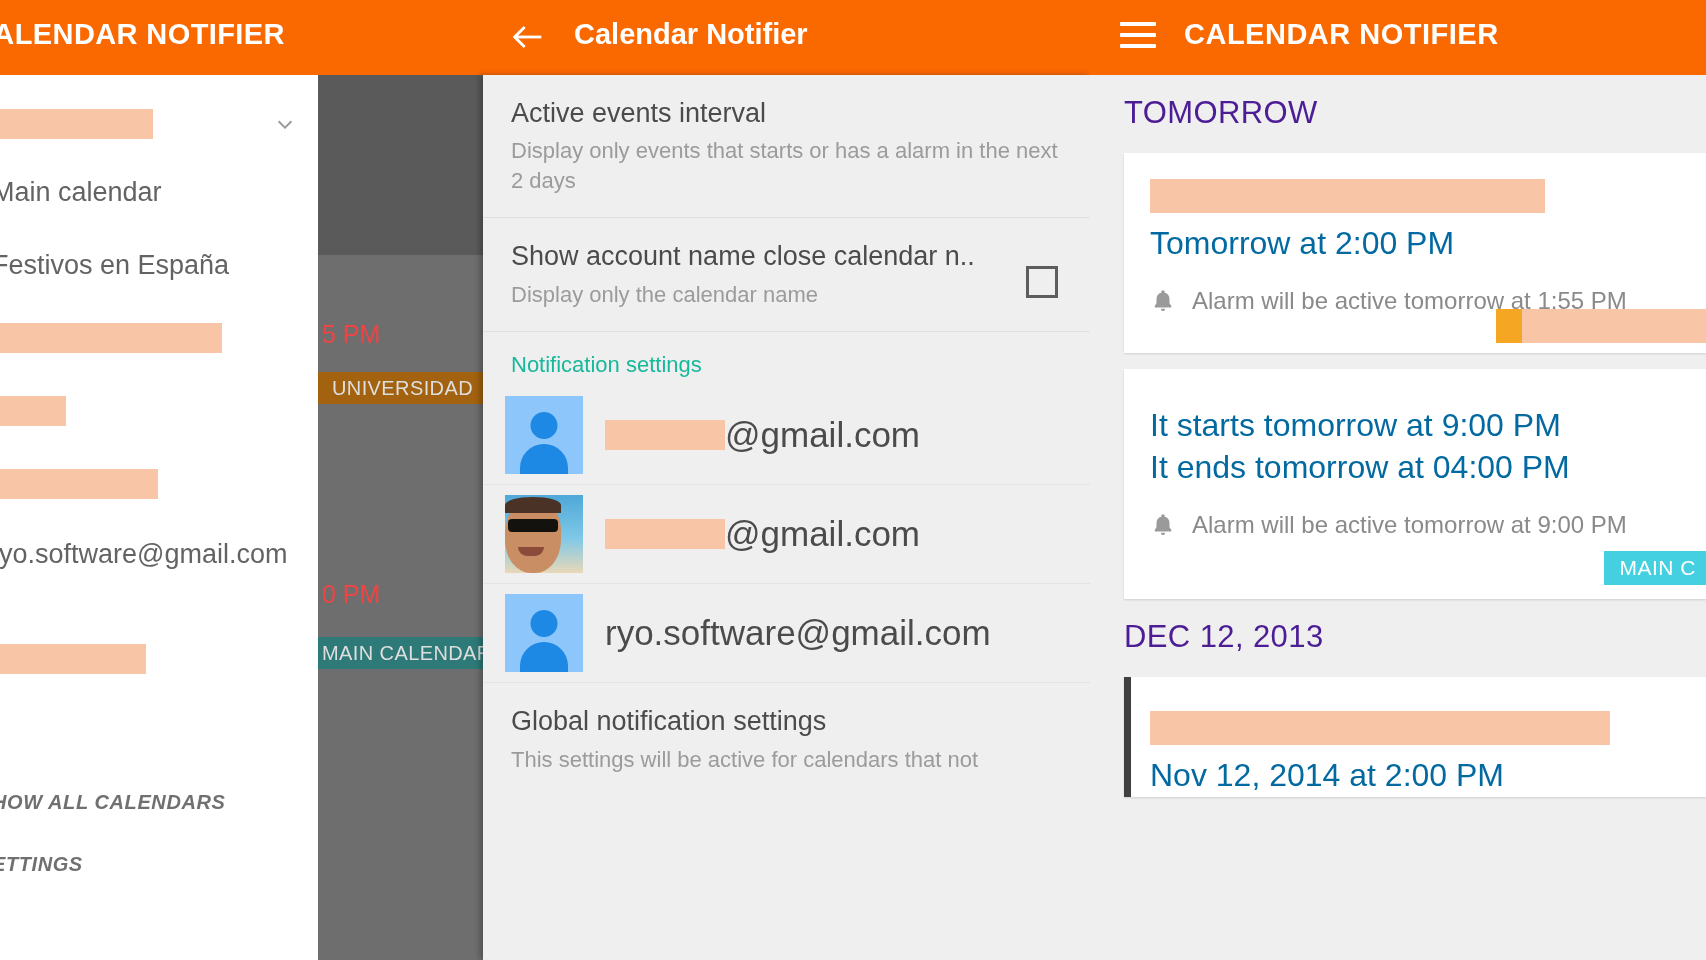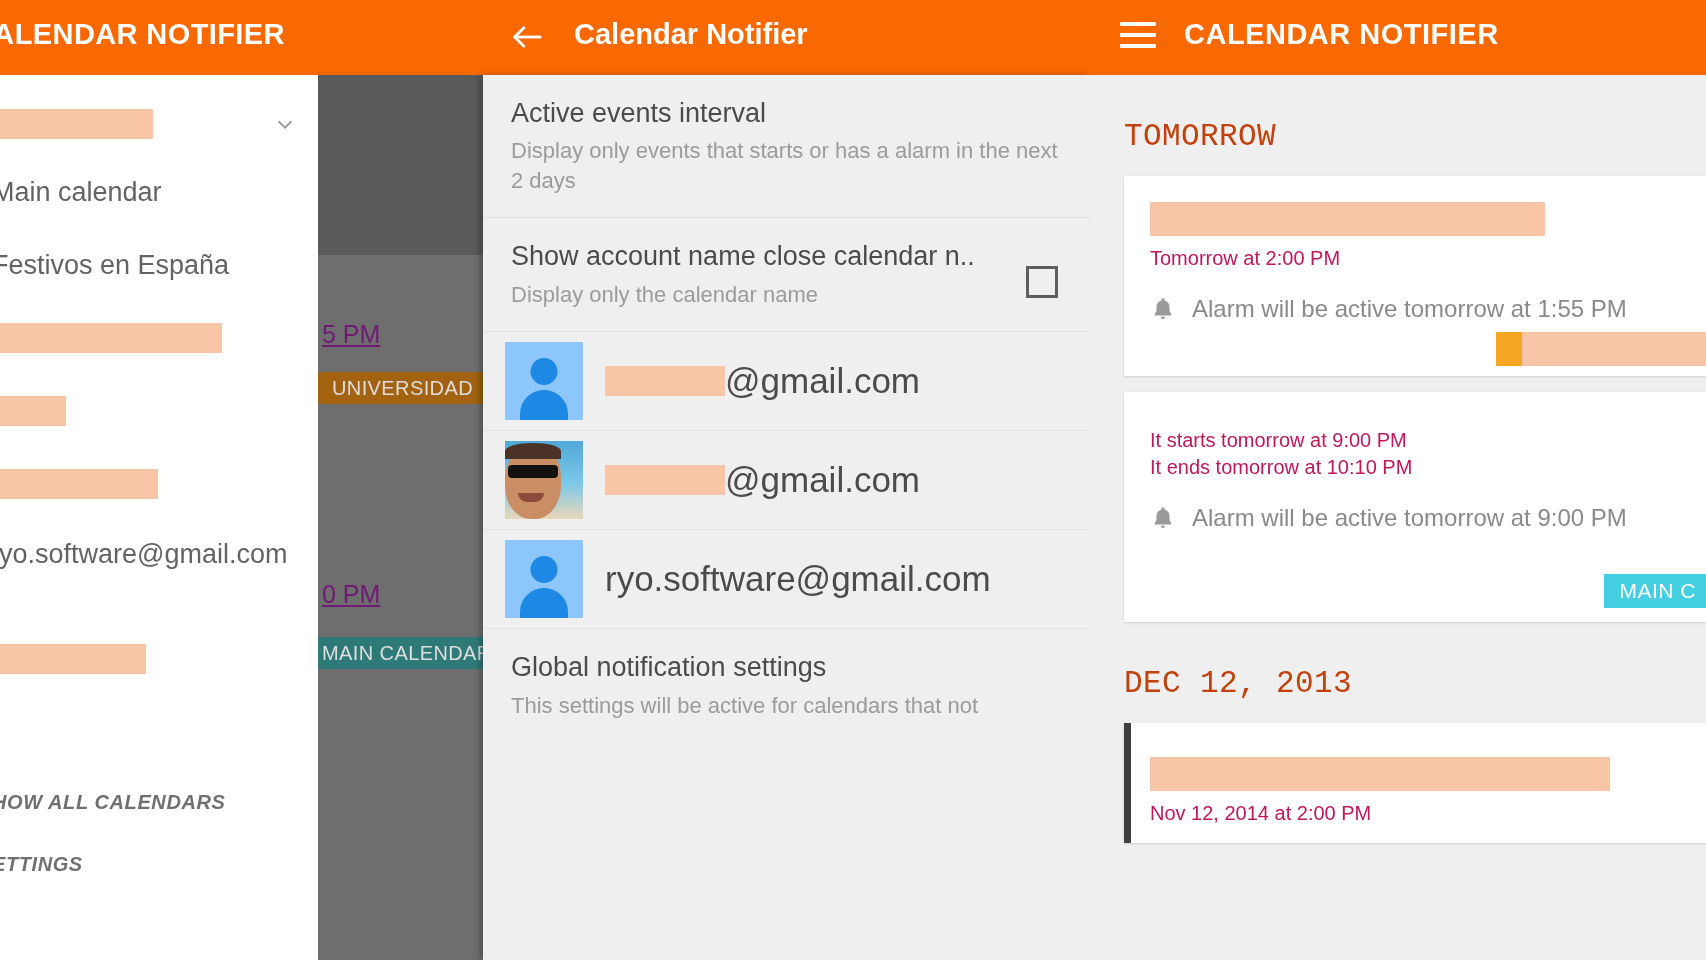--- a/index.html
+++ b/index.html
@@ -77,21 +77,21 @@
   
   .scrim {
     position: absolute; left: 0; top: 75px; width: 165px; height: 885px;
     background: #5a5a5a;
   }
   .scrim-lighter {
     position: absolute; left: 0; top: 255px; width: 165px; height: 705px;
     background: #6e6e6e;
   }
   .scrim-time {
-    position: absolute; color: #701a75; font-size: 25px; white-space: nowrap; text-decoration: underline;
+    position: absolute; color: #ef4444; font-size: 25px; white-space: nowrap;
   }
   .scrim-chip {
     position: absolute; height: 32px; line-height: 32px;
     color: #dedede; font-size: 20px; letter-spacing: .4px; white-space: nowrap;
     padding-left: 4px;
   }
   .chip-universidad { background: #A2620F; }
   .chip-maincal { background: #2E7A78; }
 
   
@@ -159,30 +159,30 @@
   }
   .hamburger span {
     display: block; height: 4px; background: #ffffff; margin-bottom: 7px; border-radius: 1px;
   }
   .panel-c-title {
     position: absolute; left: 94px; top: 18px;
     color: #ffffff; font-size: 29px; font-weight: bold; letter-spacing: .5px; white-space: nowrap;
   }
   .panel-c-body { position: absolute; left: 0; top: 75px; width: 616px; height: 885px; }
   .day-header {
-    font-size: 31px; color: #c2410c; padding: 44px 0 22px 34px; letter-spacing: .4px; font-family: Liberation Mono, monospace;
+    font-size: 31px; color: #4c1d95; padding: 20px 0 22px 34px; letter-spacing: .4px;
   }
   .event-card {
     position: relative; background: #ffffff; margin: 0 0 0 34px;
     padding: 26px 26px 22px 26px; overflow: hidden;
     box-shadow: 0 1px 2px rgba(0,0,0,.14);
   }
   .event-title { font-size: 31px; color: #3f3f3f; font-weight: bold; line-height: 1.1; }
   .event-title-redact { display:block; width: 395px; height: 34px; background: #F8C6A6; }
-  .event-line { font-size: 20px; color: #be185d; margin-top: 10px; line-height: 1.25; }
+  .event-line { font-size: 32px; color: #0369a1; margin-top: 10px; line-height: 1.25; }
   .alarm-row { display: flex; align-items: center; gap: 16px; margin-top: 24px; }
   .bell-icon { width: 26px; height: 28px; flex: 0 0 26px; color: #9a9a9a; }
   .bell-icon svg { display: block; }
   .alarm-text { font-size: 24px; color: #8a8a8a; white-space: nowrap; }
   .cal-badge {
     position: absolute; right: -6px; bottom: 14px; height: 34px; line-height: 34px;
     padding: 0 16px; color: #ffffff; font-size: 21px; letter-spacing: .5px; white-space: nowrap;
   }
   .badge-teal { background: #44D0E0; }
   .left-accent {
@@ -273,20 +273,21 @@
         <div class="pref-title">Active events interval</div>
         <div class="pref-summary">Display only events that starts or has a alarm in the next 2 days</div>
       </div>
 
       <div class="pref">
         <div class="pref-title" style="padding-right:80px;">Show account name close calendar n..</div>
         <div class="pref-summary">Display only the calendar name</div>
         <div class="pref-checkbox"></div>
       </div>
 
+      <div class="section-header">Notification settings</div>
 
       <div class="acct-row">
         <div class="avatar avatar-generic">
           <div class="head"></div>
             <div class="body"></div>
         </div>
         <div class="acct-text">
           <span class="acct-redact"></span>
             <span>@gmail.com</span>
         </div>
@@ -350,21 +351,21 @@
           <div class="alarm-text">Alarm will be active tomorrow at 1:55 PM</div>
         </div>
         <div class="orange-strip" style="bottom:10px;">
           <div class="tab"></div>
             <div class="fill"></div>
         </div>
       </div>
 
       <div class="event-card" style="margin-top:16px; height:230px;">
         <div class="event-line">It starts tomorrow at 9:00 PM</div>
-        <div class="event-line" style="margin-top:2px;">It ends tomorrow at 10:10 PM</div>
+        <div class="event-line" style="margin-top:2px;">It ends tomorrow at 04:00 PM</div>
         <div class="alarm-row">
           <div class="bell-icon">
             <svg width="26" height="28" viewBox="0 0 24 24" fill="currentColor">
               <path d="M12 2a1.6 1.6 0 00-1.6 1.6v.7A6 6 0 006 10v4l-1.6 2.4V18h15.2v-1.6L18 14v-4a6 6 0 00-4.4-5.7v-.7A1.6 1.6 0 0012 2z"></path>
               <path d="M10 19.2a2 2 0 004 0z"></path>
             </svg>
           </div>
           <div class="alarm-text">Alarm will be active tomorrow at 9:00 PM</div>
         </div>
         <div class="cal-badge badge-teal">MAIN C</div>

